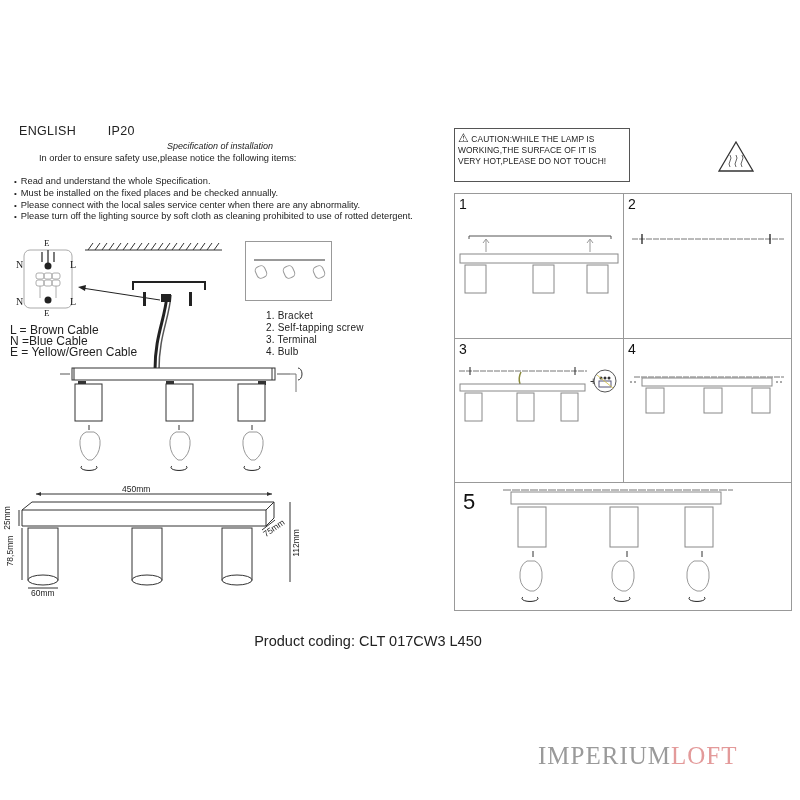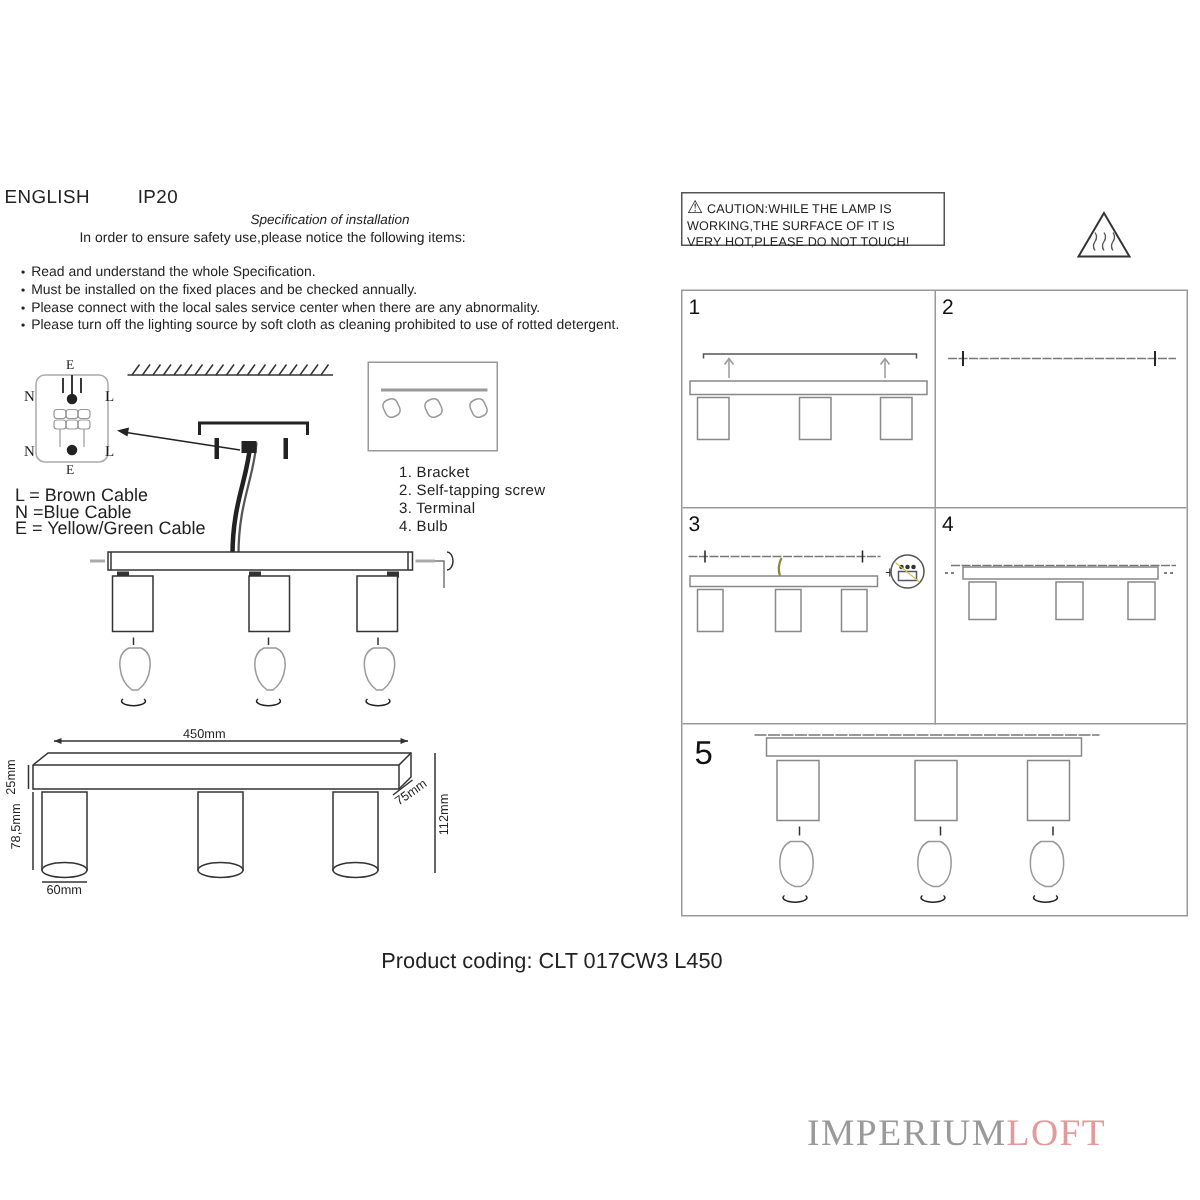--- a/index.html
+++ b/index.html
@@ -1,31 +1,31 @@
 <!DOCTYPE html>
 <html><head>
 <meta charset="utf-8">
 <style>
   html, body { margin: 0; padding: 0; }
   body {
     width: 800px; height: 800px; background: #ffffff; position: relative; overflow: hidden;
     font-family: "Liberation Sans", sans-serif; color: #1a1a1a;
   }
   .abs { position: absolute; }
-  .lang { left: 3px; top: 124px; font-size: 12.5px; letter-spacing: 0.3px; color: #222; }
+  .lang { left: 19px; top: 124px; font-size: 12.5px; letter-spacing: 0.3px; color: #222; }
   .lang span + span { margin-left: 28px; }
   .spec-title { left: 0; width: 440px; top: 141px; font-size: 9px; text-align: center; color: #222; font-style: italic; }
-  .intro { left: 16px; top: 153px; font-size: 9.3px; color: #222; padding-left: 37px; }
+  .intro { left: 2px; top: 153px; font-size: 9.3px; color: #222; padding-left: 37px; }
   .bullets { left: 3px; top: 165px; margin: 11px; padding: 0; list-style: none; font-size: 9.3px; color: #222; }
   .bullets li { height: 11.8px; line-height: 11.8px; white-space: nowrap; }
   .bullets li::before { content: "\2022"; margin-right: 4px; font-size: 8px; }
   .legend-cable { left: 10px; top: 325px; font-size: 12px; line-height: 11px; color: #222; }
   .parts { left: 266px; top: 310px; font-size: 10px; line-height: 12px; color: #222; letter-spacing: 0.2px; }
   .dims { font-size: 8.5px; color: #222; }
-  .caution { left: 454px; top: 128px; width: 176px; height: 36px; border: 1.5px solid #555; box-sizing: border-box; font-size: 8.4px; line-height: 11.2px; padding: 4px 3px; color: #222; letter-spacing: 0.1px; }
+  .caution { left: 454px; top: 128px; width: 176px; height: 54px; border: 1.5px solid #555; box-sizing: border-box; font-size: 8.4px; line-height: 11.2px; padding: 4px 3px; color: #222; letter-spacing: 0.1px; }
   .grid { left: 454px; top: 193px; width: 338px; height: 418px; border: 1px solid #999; box-sizing: border-box; }
   .cell { position: absolute; border-color: #999; border-style: solid; border-width: 0; box-sizing: border-box; }
   .step-num { position: absolute; font-size: 14px; color: #111; }
   .step5 { font-size: 22px; }
   .coding { left: 0; width: 736px; top: 633px; text-align: center; font-size: 14.5px; color: #222; }
   .brand { left: 538px; top: 742px; font-size: 25px; letter-spacing: 1px; font-weight: 300; font-family: Liberation Serif, serif; }
   .brand .a { color: #9a9a9a; }
   .brand .b { color: #e39a9a; }
   svg { position: absolute; overflow: visible; }
 </style>

